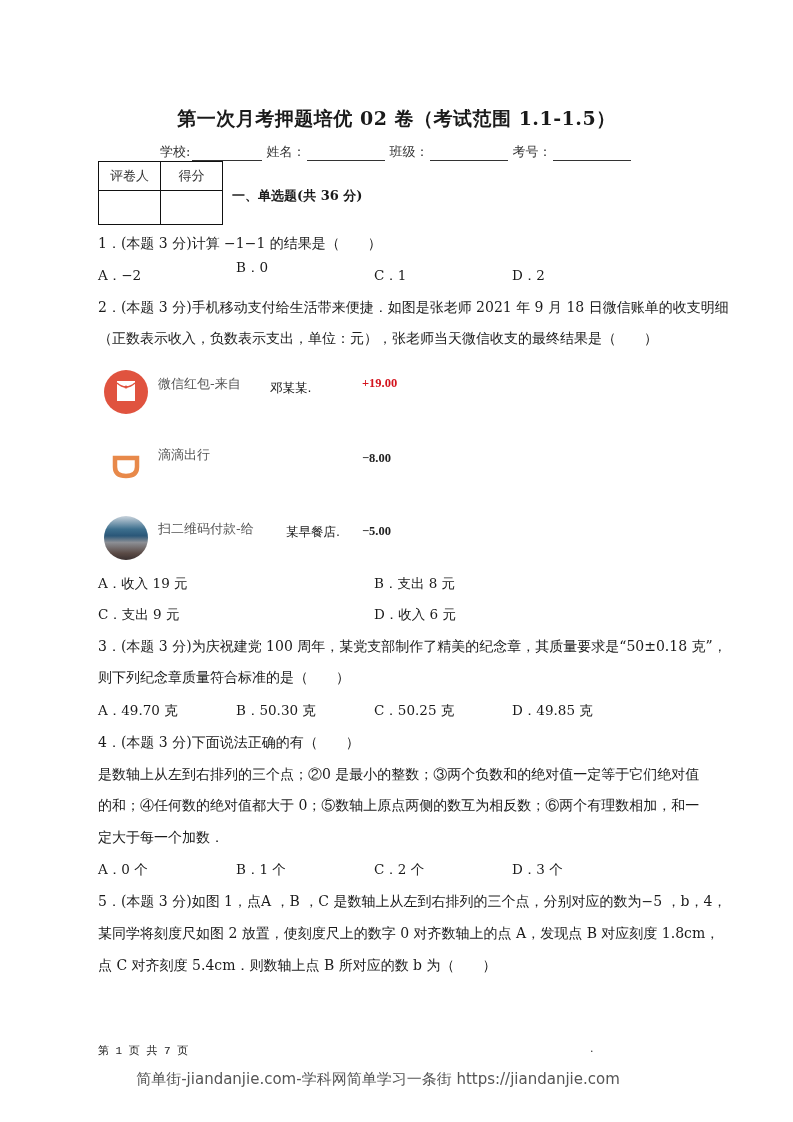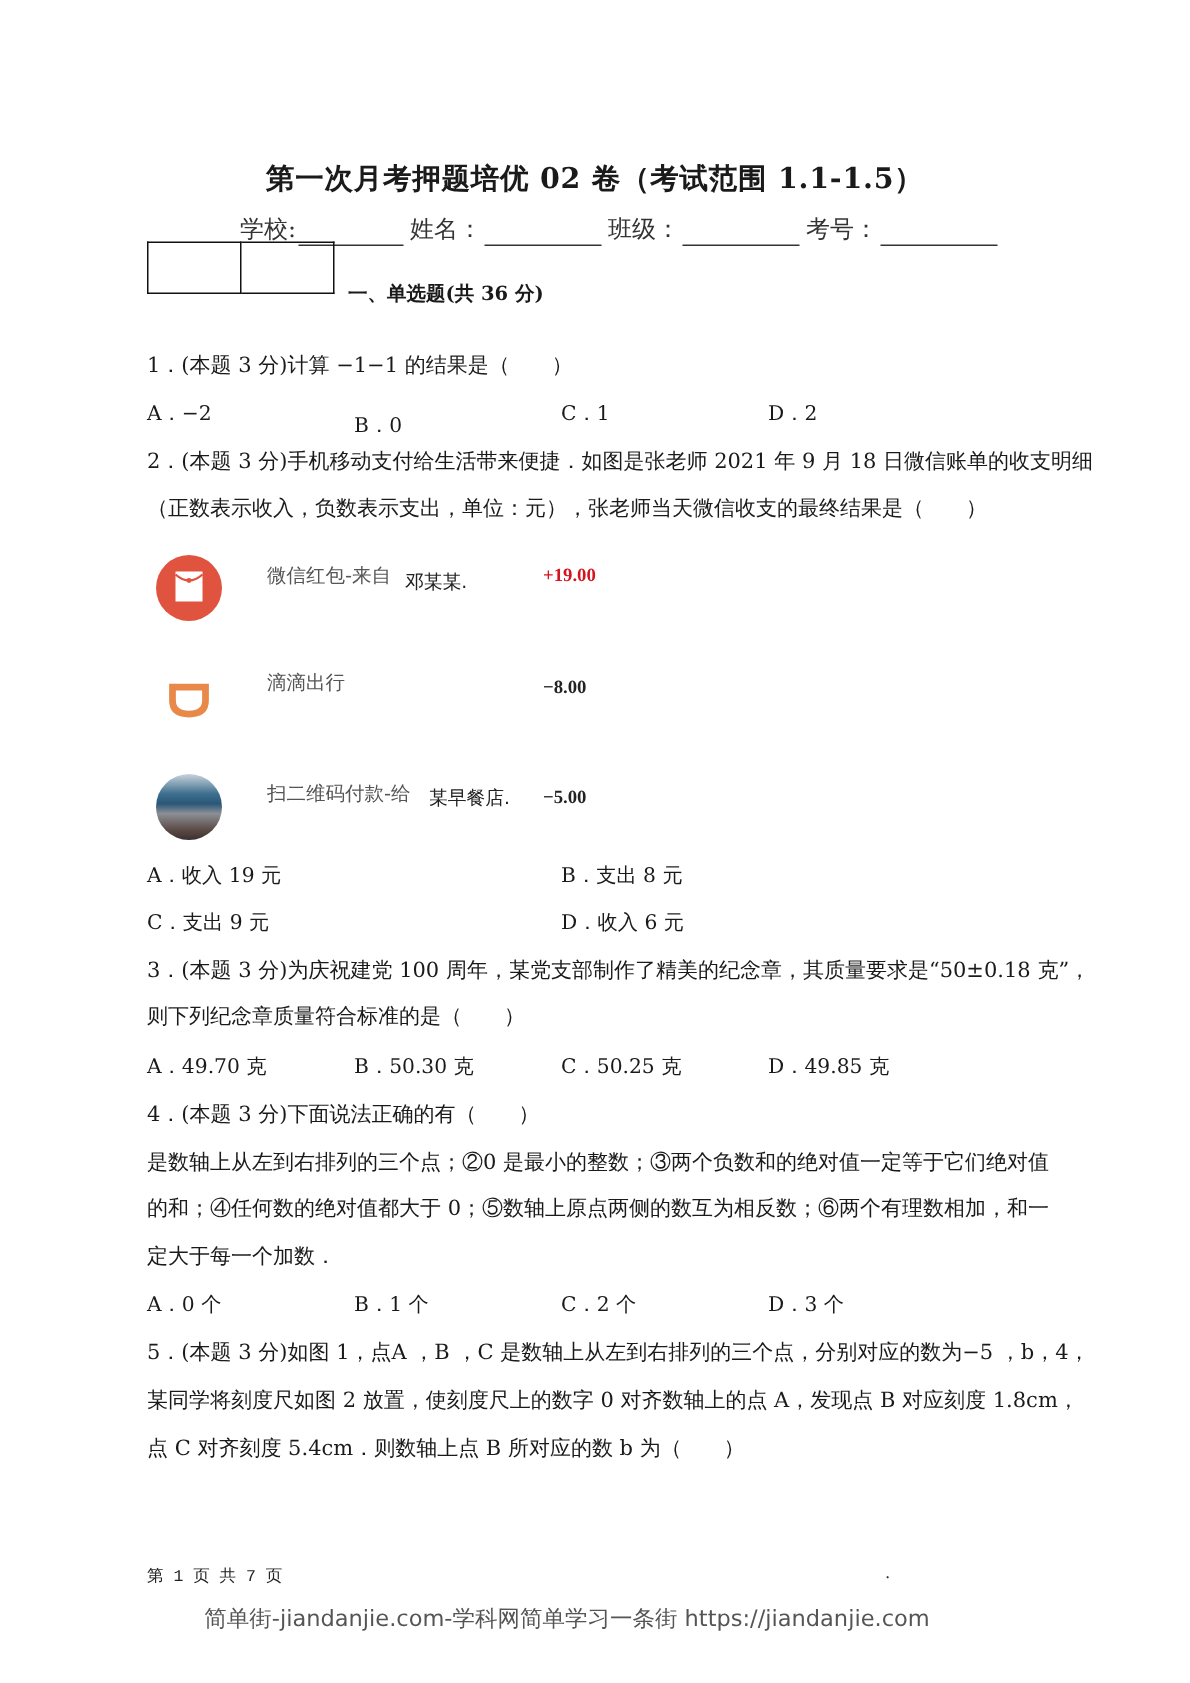--- a/index.html
+++ b/index.html
@@ -7,21 +7,21 @@
       width: 793px; height: 1122px; position: relative; overflow: hidden;
       font-family: "DejaVu Serif", "Liberation Serif", serif;
       color: #1a1a1a;
     }
     .abs { position: absolute; }
     .title {
       left: 0; width: 793px; top: 106px; text-align: center;
       font-size: 19px; font-weight: bold; letter-spacing: 0.5px;
     }
     .info-line {
-      top: 143px; left: 160px; font-size: 16px; color: #333;
+      top: 143px; left: 160px; font-size: 13px; color: #333;
       display: flex; align-items: flex-end; white-space: nowrap;
     }
     .info-line .label { margin-right: 2px; }
     .info-line .blank {
       display: inline-block; border-bottom: 1px solid #333; height: 12px;
       margin-right: 4px;
     }
     .score-table {
       left: 98px; top: 161px; border-collapse: collapse;
     }
@@ -35,21 +35,21 @@
       left: 232px; top: 187px; font-size: 13px; font-weight: bold;
     }
     .line { left: 98px; font-size: 14px; white-space: nowrap; }
     .opt { font-size: 13.5px; white-space: nowrap; }
     .pay-item { left: 100px; width: 320px; height: 50px; }
     .pay-icon {
       position: absolute; left: 4px; width: 44px; height: 44px; border-radius: 50%;
     }
     .pay-name {
       position: absolute; left: 58px; font-family: "DejaVu Sans", "Liberation Sans", sans-serif;
-      font-size: 13px; color: #555; margin-left: 20px;
+      font-size: 13px; color: #555;
     }
     .pay-party {
       position: absolute; font-family: "DejaVu Sans", "Liberation Sans", sans-serif;
       font-size: 12.5px; color: #222;
     }
     .pay-amount {
       position: absolute; left: 262px; font-family: Liberation Serif, serif;
       font-size: 12.5px; font-weight: bold; color: #222;
     }
     .footer-page {
@@ -74,32 +74,36 @@
   <span class="label">姓名：</span>
   <span class="blank" style="width:78px"></span>
   <span class="label">班级：</span>
   <span class="blank" style="width:78px"></span>
   <span class="label">考号：</span>
   <span class="blank" style="width:78px"></span>
 </div>
 
 <table class="abs score-table">
   <tbody>
+      <tr class="head">
+    <td>评卷人</td>
+    <td>得分</td>
+  </tr>
   <tr class="body">
     <td></td>
     <td></td>
   </tr>
 </tbody>
   </table>
 
 <div class="abs section-title">一、单选题(共 36 分)</div>
 
 <div class="abs line" style="top:235px">1．(本题 3 分)计算 −1−1 的结果是（　　）</div>
 <div class="abs opt" style="left:98px;top:267px">A．−2</div>
-<div class="abs opt" style="left:236px;top:275px">B．0</div>
+<div class="abs opt" style="left:236px;top:259px">B．0</div>
 <div class="abs opt" style="left:374px;top:267px">C．1</div>
 <div class="abs opt" style="left:512px;top:267px">D．2</div>
 
 <div class="abs line" style="top:299px">2．(本题 3 分)手机移动支付给生活带来便捷．如图是张老师 2021 年 9 月 18 日微信账单的收支明细</div>
 <div class="abs line" style="top:330px">（正数表示收入，负数表示支出，单位：元），张老师当天微信收支的最终结果是（　　）</div>
 
 <div class="abs pay-item" style="top:370px">
   <div class="pay-icon" style="top:0;background:#e0533f;">
     <svg width="44" height="44" viewBox="0 0 44 44">
       <rect x="13" y="11" width="18" height="20" fill="#fff"></rect>

